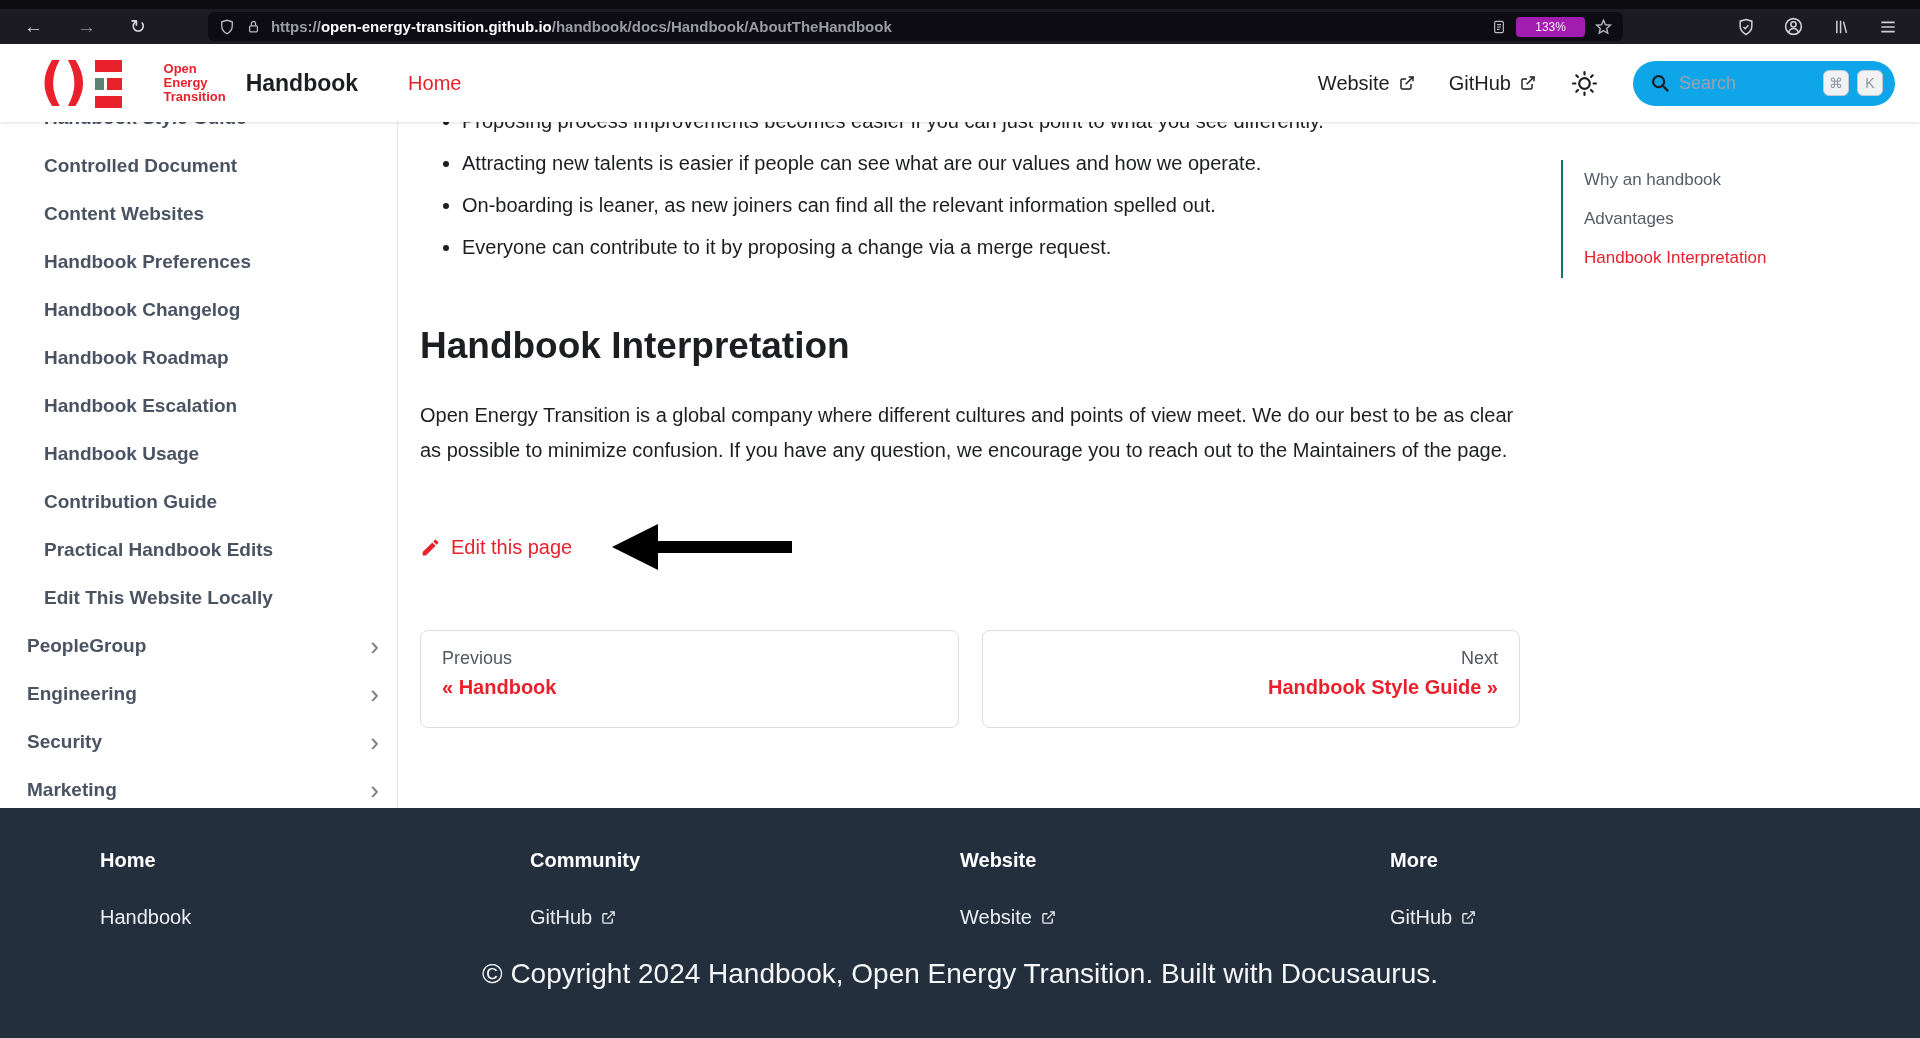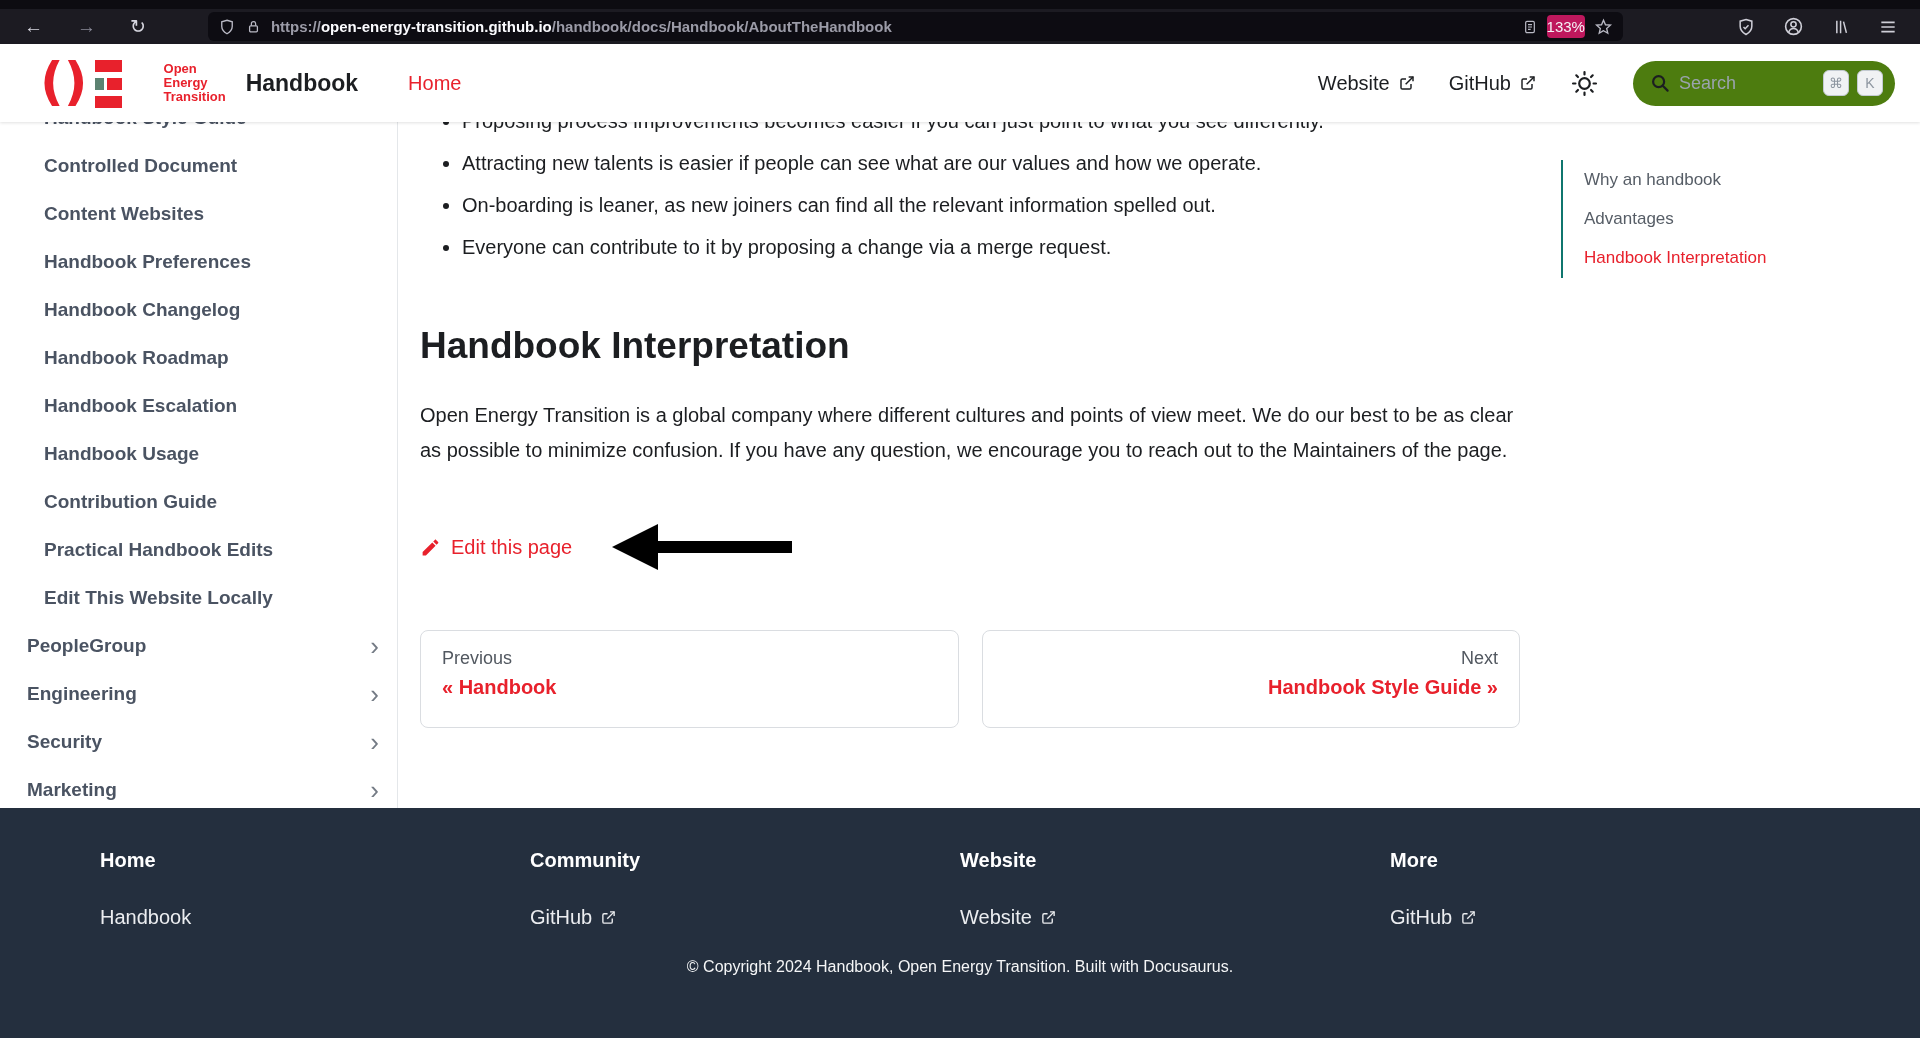--- a/index.html
+++ b/index.html
@@ -10,21 +10,21 @@
   .browser-bar { width:1920px; height:44px; background:#1c1b22; position:relative; }
   .tab-strip { height:9px; background:#0d0c11; }
   .toolbar { height:35px; display:flex; align-items:center; padding:0 22px 0 24px; }
   .nav-btn { color:#d7d7e0; font-size:19px; line-height:1; margin-right:34px; cursor:default; }
   .nav-btn.dim { color:#8b8b99; }
   .urlbar { width:1415px; height:29px; margin-left:28px; background:#0d0c12; border-radius:6px;
             display:flex; align-items:center; padding:0 10px; gap:9px; }
   .urlbar svg { flex:none; }
   .url { flex:1; font-size:15px; color:#9b9ba7; white-space:nowrap; overflow:hidden;font-weight:bold; }
   .url .host { color:#fbfbfe; }
-  .zoom-badge { background:#be185d; color:#f4f4f7; font-size:15px; padding:3px 0; border-radius:4px; }
+  .zoom-badge { background:#a21caf; color:#f4f4f7; font-size:12px; padding:3px 19px; border-radius:4px; }
   .tb-right { margin-left:auto; display:flex; align-items:center; gap:27px; }
 
   
   .navbar { width:1920px; height:78px; background:#fff; display:flex; align-items:center;
             justify-content:space-between; padding:0 25px 0 40px; position:relative; z-index:5;
             box-shadow:0 1px 3px rgba(0,0,0,.12); }
   .nav-left { display:flex; align-items:center; }
   .brand { display:flex; align-items:center; text-decoration:none; }
   .logo-mark { display:flex; align-items:flex-start; height:54px; }
   .paren { color:#e8212c; font-size:52px; font-weight:700; line-height:50px; font-family:"DejaVu Sans",sans-serif; }
@@ -35,21 +35,21 @@
   .ebit { width:15px; height:12px; background:#e8212c; }
   .glyph-t { margin:4px 0 0 7px; width:27px; }
   .tbar { width:27px; height:12px; background:#e8212c; }
   .tstem { width:12px; height:34px; background:#e8212c; margin:2px auto 0; }
   .logo-text { margin-left:8px; color:#e8212c; font-weight:700; font-size:13px; line-height:14px; }
   .site-title { font-size:23px; font-weight:700; color:#1c1e21; margin-left:20px; }
   .nav-home { font-size:20px; color:#e8212c; margin-left:50px; font-weight:500; text-decoration:none; }
   .nav-right { display:flex; align-items:center; gap:34px; }
   .nav-ext { display:flex; align-items:center; gap:9px; font-size:20px; color:#1c1e21; text-decoration:none; }
   .theme-toggle { background:none; border:none; display:flex; align-items:center; cursor:pointer; }
-  .searchbox { width:262px; height:45px; background:#4d7c0f; border-radius:23px; display:flex;
+  .searchbox { width:262px; height:45px; background:#0ea5e9; border-radius:23px; display:flex;
                align-items:center; padding:0 12px 0 16px; gap:8px; }
   .searchbox input { flex:1; min-width:0; background:transparent; border:none; outline:none;
                      font-size:18px; color:#1c1e21; font-family:"Liberation Sans",sans-serif; }
   .searchbox input::placeholder { color:#9aa3ae; }
   .kbd { width:26px; height:26px; border:1px solid #c3cad2; border-radius:6px; background:#f0f2f4;
          color:#8d96a0; font-size:14px; display:flex; align-items:center; justify-content:center; }
 
   
   .page-body { width:1920px; height:686px; display:flex; overflow:hidden; }
 
@@ -86,21 +86,21 @@
   .toc li:last-child { margin-bottom:0; }
   .toc li.active { color:#e8212c; }
 
   
   .footer { width:1920px; height:230px; background:#242f3e; color:#fff; padding-top:40px; }
   .footer-cols { display:flex; padding:0 100px; }
   .fcol { flex:1; }
   .fcol .ftitle { font-size:20px; font-weight:700; line-height:24px; color:#fff; }
   .fcol .flink { margin-top:33px; font-size:20px; line-height:24px; color:#ebedf0;
                  display:flex; align-items:center; gap:9px; cursor:pointer; width:max-content; }
-  .copyright { text-align:center; margin-top:29px; font-size:16px; color:#f5f6f7; }
+  .copyright { text-align:center; margin-top:29px; font-size:28px; color:#f5f6f7; }
 
   svg { display:block; }
 </style>
 </head>
 <body>
 
 <div class="browser-bar">
   <div class="tab-strip"></div>
   <div class="toolbar">
     <span class="nav-btn">←</span>

